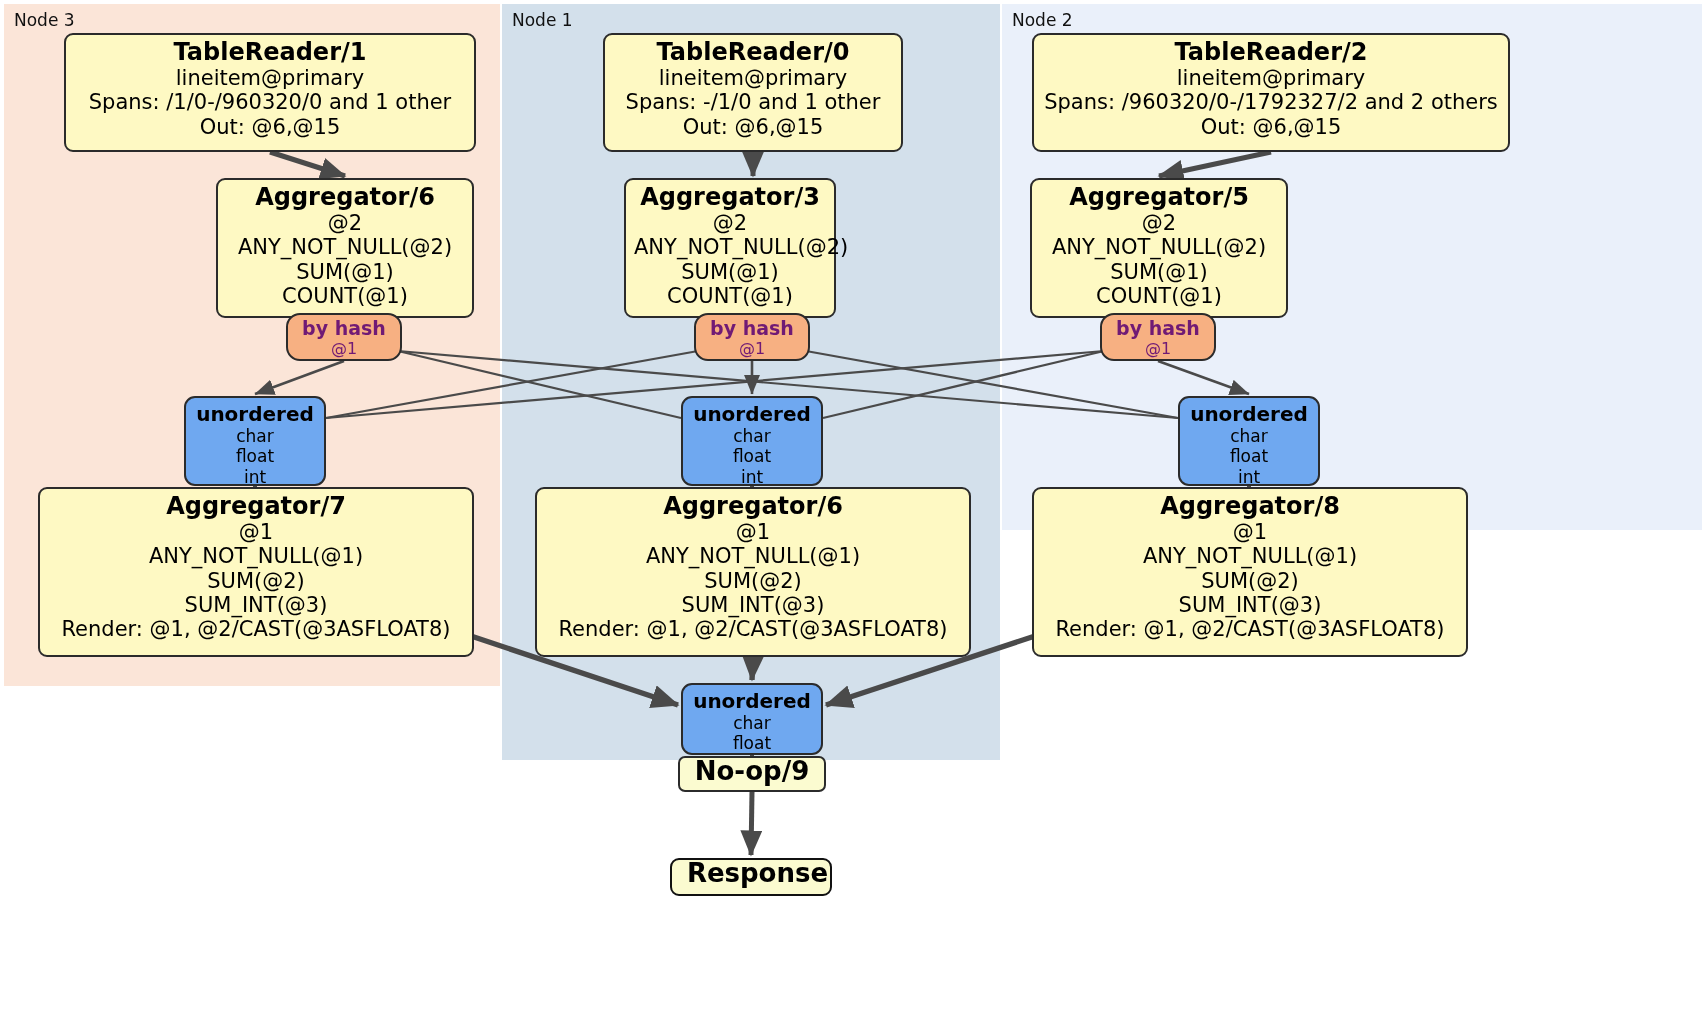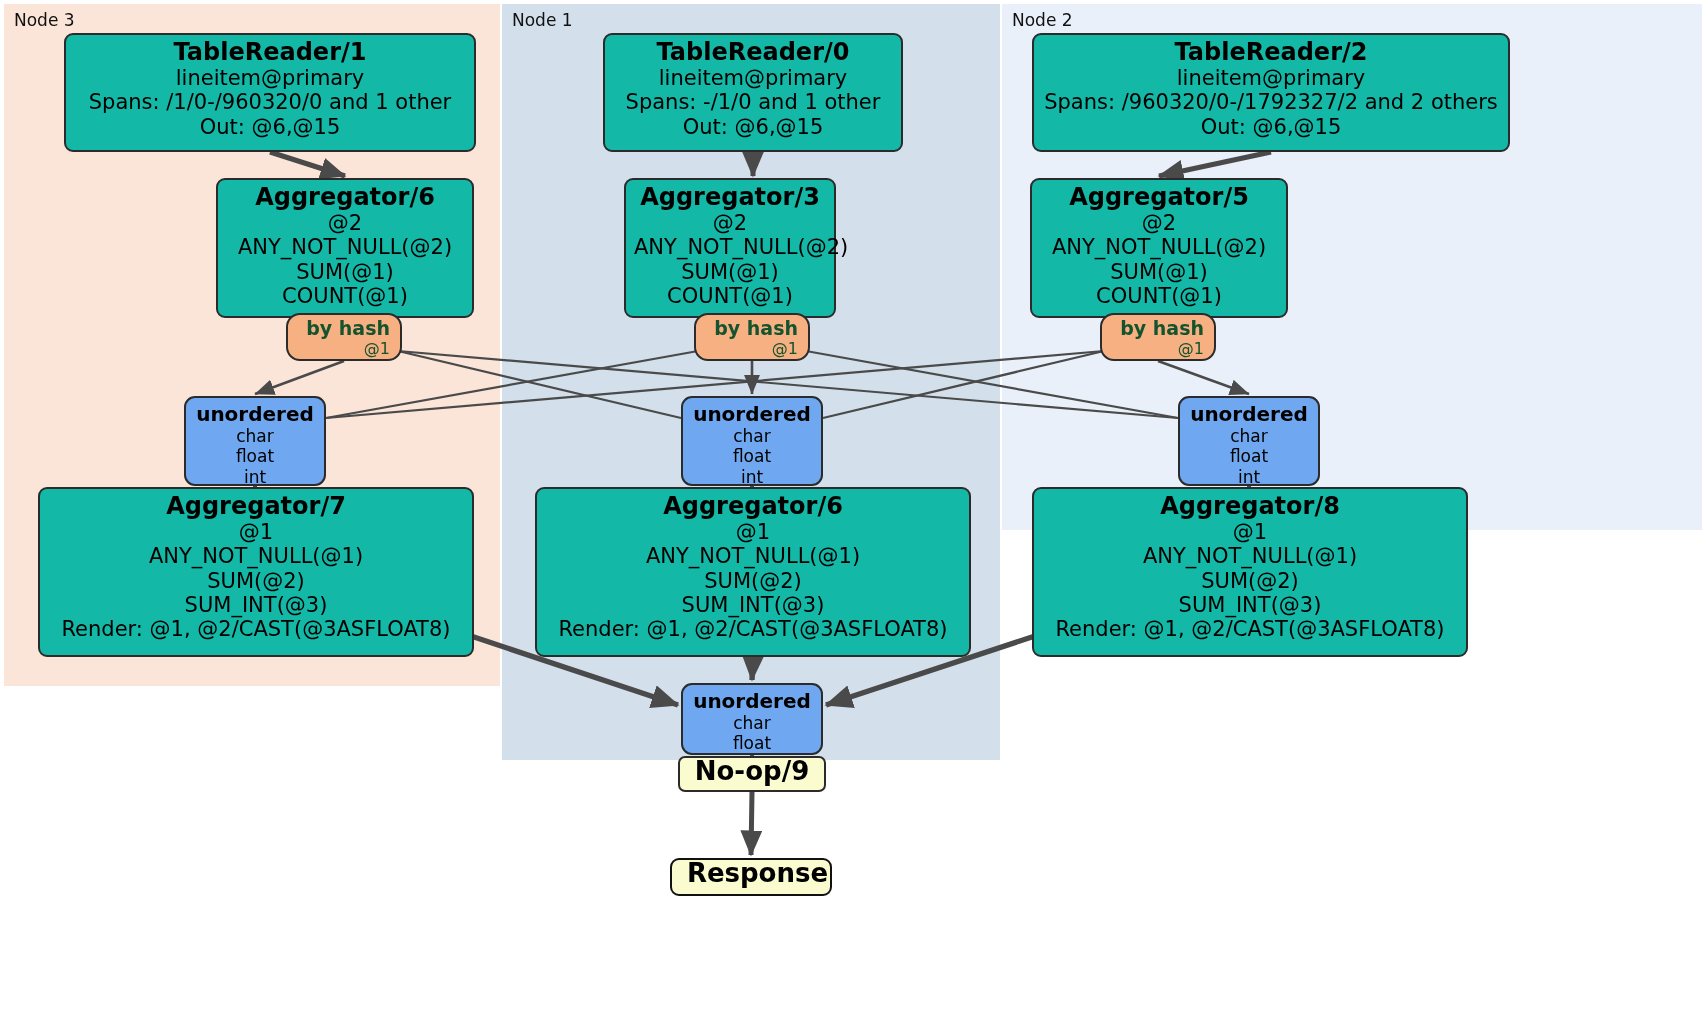--- a/index.html
+++ b/index.html
@@ -8,29 +8,29 @@
   #stage{position:absolute;left:0;top:0;width:1706px;height:1016px;}
 
   .node-panel{position:absolute;box-sizing:border-box;}
   .panel-label{position:absolute;left:10px;top:6px;font-size:17px;color:#111;
                white-space:nowrap;}
 
   svg.edges{position:absolute;left:0;top:0;width:1706px;height:1016px;
             overflow:visible;pointer-events:none;}
 
   .box{position:absolute;box-sizing:border-box;text-align:center;
-       border:2px solid #2b2b2b;border-radius:9px;background:#14b8a6;
+       border:2px solid #2b2b2b;border-radius:9px;background:#fef9c3;
        color:#000;padding:4px 8px;}
   .box .title{font-weight:bold;font-size:24px;line-height:1.12;
               white-space:nowrap;}
   .box .ln{font-size:21px;line-height:1.16;white-space:nowrap;}
 
-  .pill{position:absolute;box-sizing:border-box;text-align:right;
+  .pill{position:absolute;box-sizing:border-box;text-align:center;
         border:2px solid #2b2b2b;border-radius:14px;background:#f7b082;
-        color:#14532d;padding:3px 10px;}
+        color:#701a75;padding:3px 10px;}
   .pill .t1{font-weight:bold;font-size:19px;line-height:1.15;white-space:nowrap;}
   .pill .t2{font-size:16px;line-height:1.15;white-space:nowrap;}
 
   .router{position:absolute;box-sizing:border-box;text-align:center;
           border:2px solid #2b2b2b;border-radius:11px;background:#6fa8f0;
           color:#000;padding:4px 8px;}
   .router .t1{font-weight:bold;font-size:20px;line-height:1.2;white-space:nowrap;}
   .router .ln{font-size:17px;line-height:1.2;white-space:nowrap;}
 
   .noop{position:absolute;box-sizing:border-box;text-align:center;

